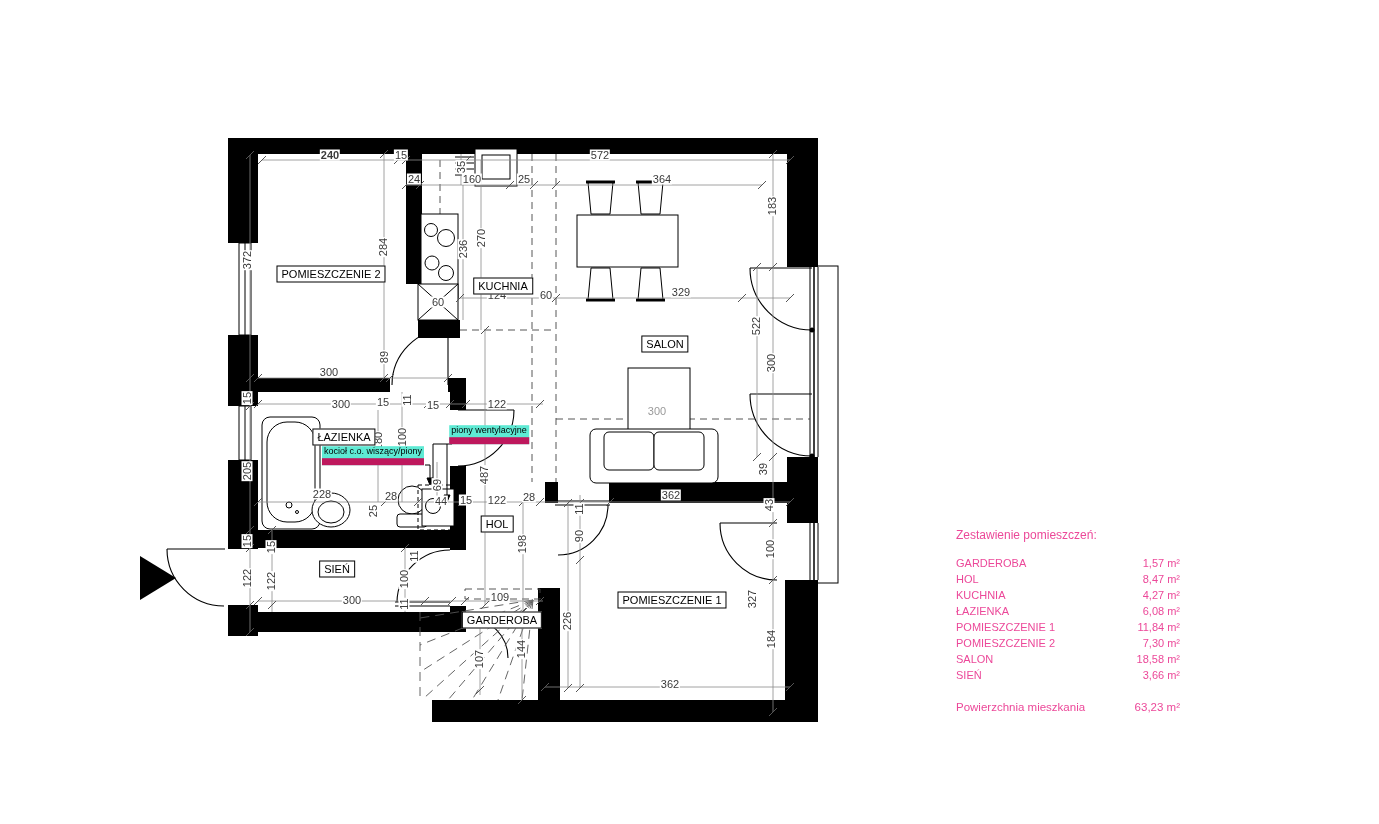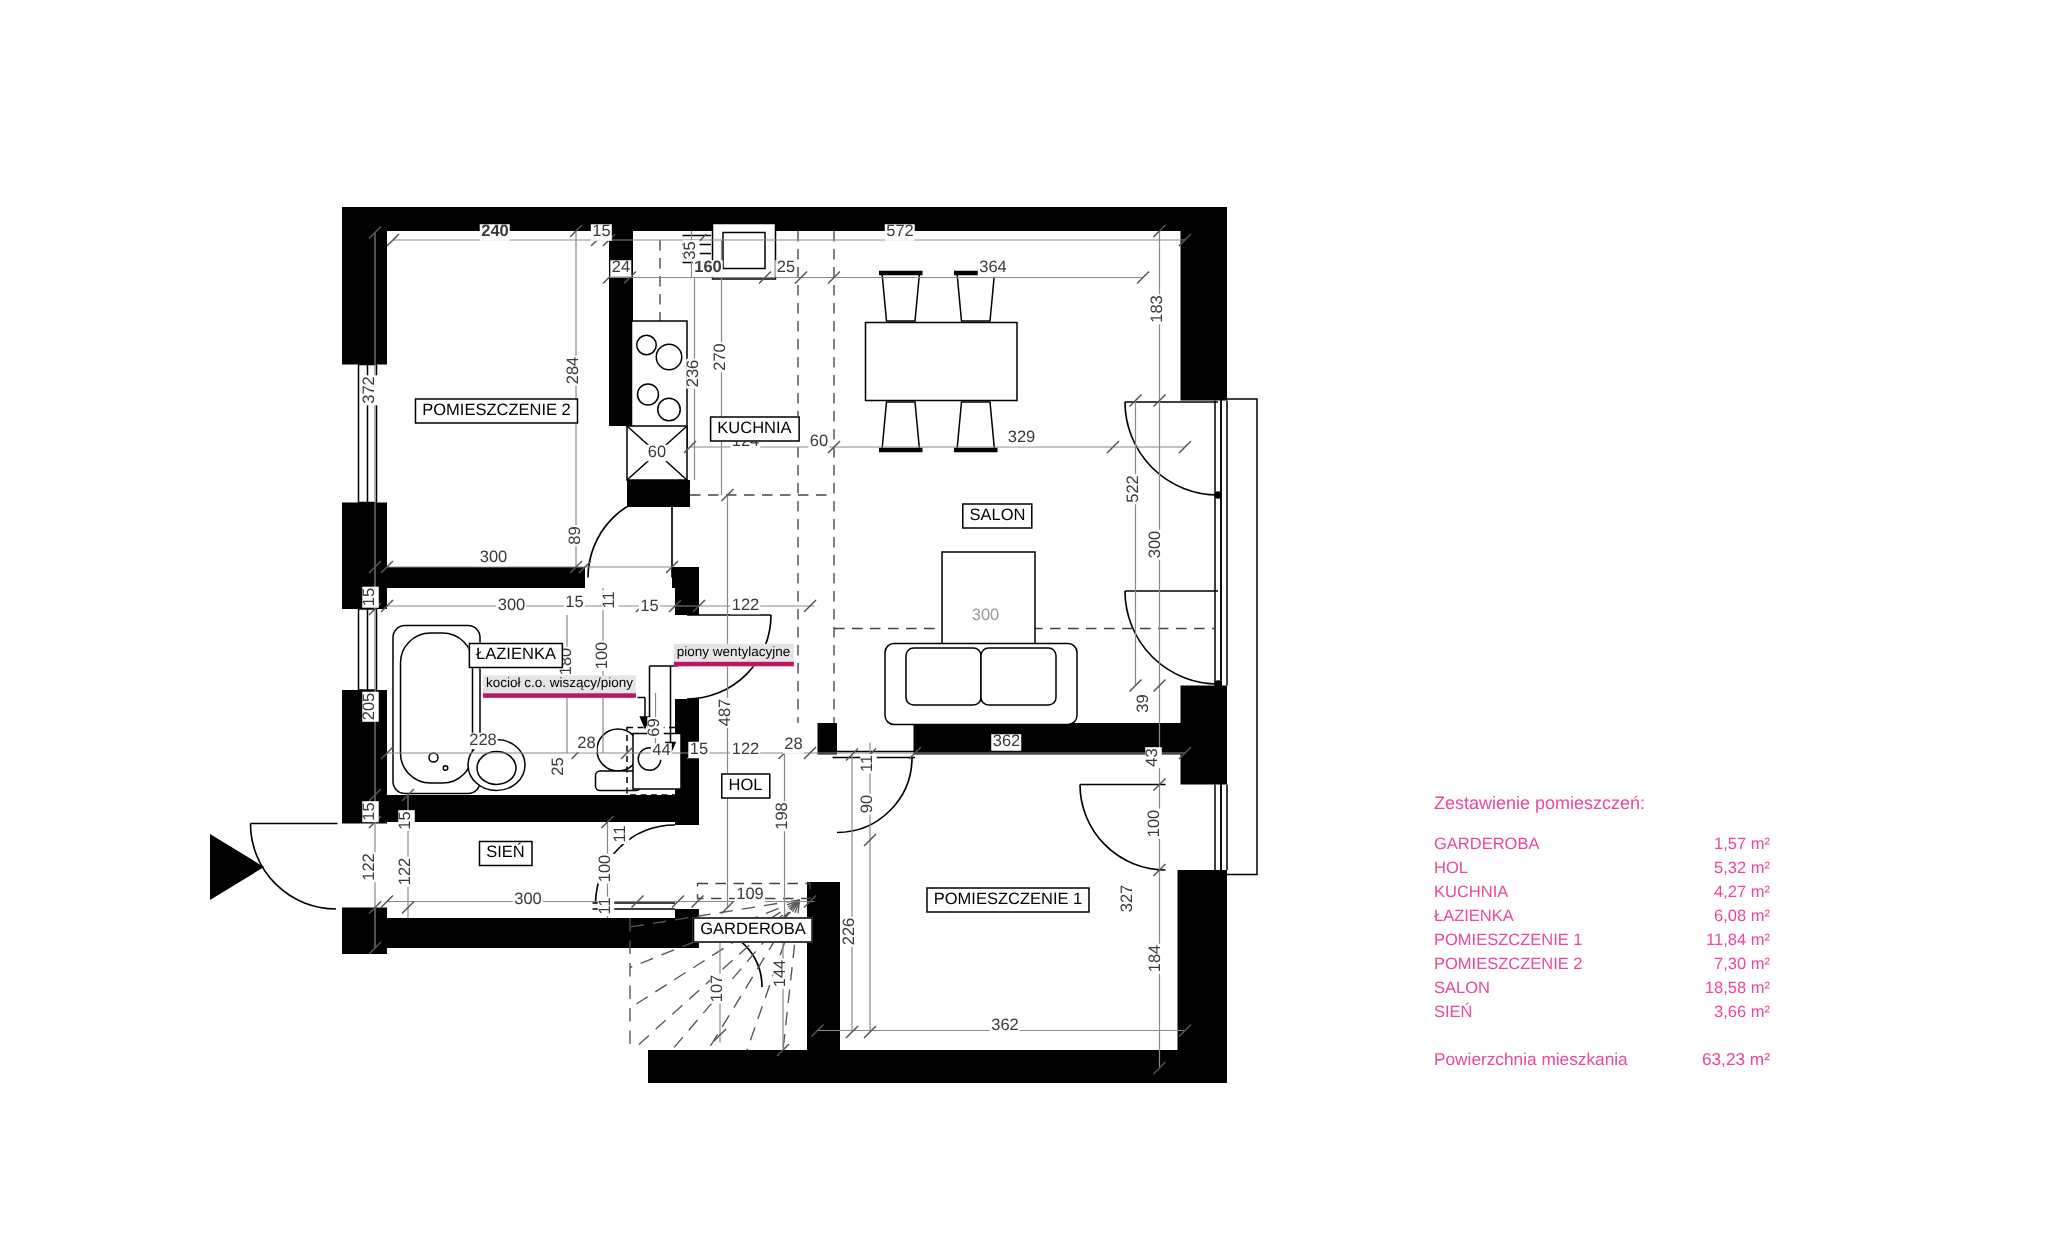--- a/index.html
+++ b/index.html
@@ -9,21 +9,21 @@
   
   .dim{position:absolute;transform:translate(-50%,-50%);font-size:11px;line-height:1;
        color:#3a3a3a;background:#fff;padding:0 1px;white-space:nowrap;}
   .dim.rot{transform:translate(-50%,-50%) rotate(-90deg);}
   .dim.muted{color:#9a9a9a;background:transparent;}
   
   .room-label{position:absolute;transform:translate(-50%,-50%);font-size:11px;line-height:1;
        color:#000;border:1px solid #000;background:#fff;padding:2px 4px;white-space:nowrap;}
   
   .note{position:absolute;transform:translate(-50%,-100%);font-size:9px;line-height:1.2;
-       color:#000;border-bottom:3px solid #be185d;padding:0 2px 1px;white-space:nowrap;background:#e5e5e5;}
+       color:#000;border-bottom:7px solid #be185d;padding:0 2px 1px;white-space:nowrap;background:#5eead4;}
   
   .legend{position:absolute;left:956px;top:528px;width:224px;color:#ec4899;}
   .legend-title{font-size:12px;}
   .legend-items{margin-top:13px;}
   .legend-row{display:flex;justify-content:space-between;font-size:11px;height:16px;line-height:16px;}
   .legend-total{display:flex;justify-content:space-between;font-size:11.5px;margin-top:18px;}
 </style>
 </head>
 <body>
 
@@ -223,21 +223,21 @@
       <path d="M437,462 V502"></path>
     </g>
     <path id="dim-ticks" stroke="#555" stroke-width="1" fill="none" d="M258,164 L266,156 M394,164 L402,156 M402,164 L410,156 M463,164 L471,156 M786,164 L794,156 M402,189 L410,181 M416,189 L424,181 M506,189 L514,181 M530,189 L538,181 M552,189 L560,181 M758,189 L766,181 M456,302 L464,294 M552,302 L560,294 M738,302 L746,294 M786,302 L794,294 M254,382 L262,374 M386,382 L394,374 M444,382 L452,374 M254,408 L262,400 M424,408 L432,400 M446,408 L454,400 M462,408 L470,400 M536,408 L544,400 M254,506 L262,498 M381,506 L389,498 M414,506 L422,498 M458,506 L466,498 M536,506 L544,498 M606,506 L614,498 M786,506 L794,498 M254,605 L262,597 M421,605 L429,597 M448,605 L456,597 M461,605 L469,597 M536,605 L544,597 M541,691 L549,683 M786,691 L794,683 M246,159 L254,151 M246,382 L254,374 M246,410 L254,402 M246,534 L254,526 M246,552 L254,544 M246,609 L254,601 M246,636 L254,628 M268,534 L276,526 M268,552 L276,544 M268,609 L276,601 M380,158 L388,150 M380,382 L388,374 M481,334 L489,326 M481,609 L489,601 M519,506 L527,498 M519,616 L527,608 M576,507 L584,499 M576,564 L584,556 M576,692 L584,684 M753,271 L761,263 M753,461 L761,453 M769,158 L777,150 M769,271 L777,263 M769,461 L777,453 M769,527 L777,519 M769,584 L777,576 M769,716 L777,708 M401,552 L409,544 M401,610 L409,602 M518,616 L526,608 M518,704 L526,696 M564,507 L572,499 M564,692 L572,684 M476,624 L484,616 M476,694 L484,686"></path>
   </svg>
 
   <div id="labels">
       <div class="dim" style="left: 330px; top: 155px; font-weight: bold;">240</div>
       <div class="dim" style="left: 401px; top: 155px;">15</div>
       <div class="dim" style="left: 600px; top: 155px;">572</div>
       <div class="dim" style="left: 414px; top: 179px;">24</div>
-      <div class="dim" style="left: 472px; top: 179px; font-weight: bold;">160</div>
+      <div class="dim" style="left: 472px; top: 179px;">160</div>
       <div class="dim" style="left: 524px; top: 179px;">25</div>
       <div class="dim" style="left: 662px; top: 179px;">364</div>
       <div class="dim rot" style="left: 461px; top: 167px;">35</div>
       <div class="dim rot" style="left: 247px; top: 260px;">372</div>
       <div class="dim rot" style="left: 383px; top: 247px;">284</div>
       <div class="dim rot" style="left: 384px; top: 357px;">89</div>
       <div class="dim" style="left: 329px; top: 372px;">300</div>
       <div class="dim rot" style="left: 463px; top: 249px;">236</div>
       <div class="dim rot" style="left: 481px; top: 238px;">270</div>
       <div class="dim" style="left: 497px; top: 295px;">124</div>
@@ -302,21 +302,21 @@
 
   <div class="legend">
     <div class="legend-title">Zestawienie pomieszczeń:</div>
     <div class="legend-items" id="legend-items">
         <div class="legend-row">
           <span>GARDEROBA</span>
           <span>1,57 m²</span>
         </div>
         <div class="legend-row">
           <span>HOL</span>
-          <span>5,32 m²</span>
+          <span>8,47 m²</span>
         </div>
         <div class="legend-row">
           <span>KUCHNIA</span>
           <span>4,27 m²</span>
         </div>
         <div class="legend-row">
           <span>ŁAZIENKA</span>
           <span>6,08 m²</span>
         </div>
         <div class="legend-row">

